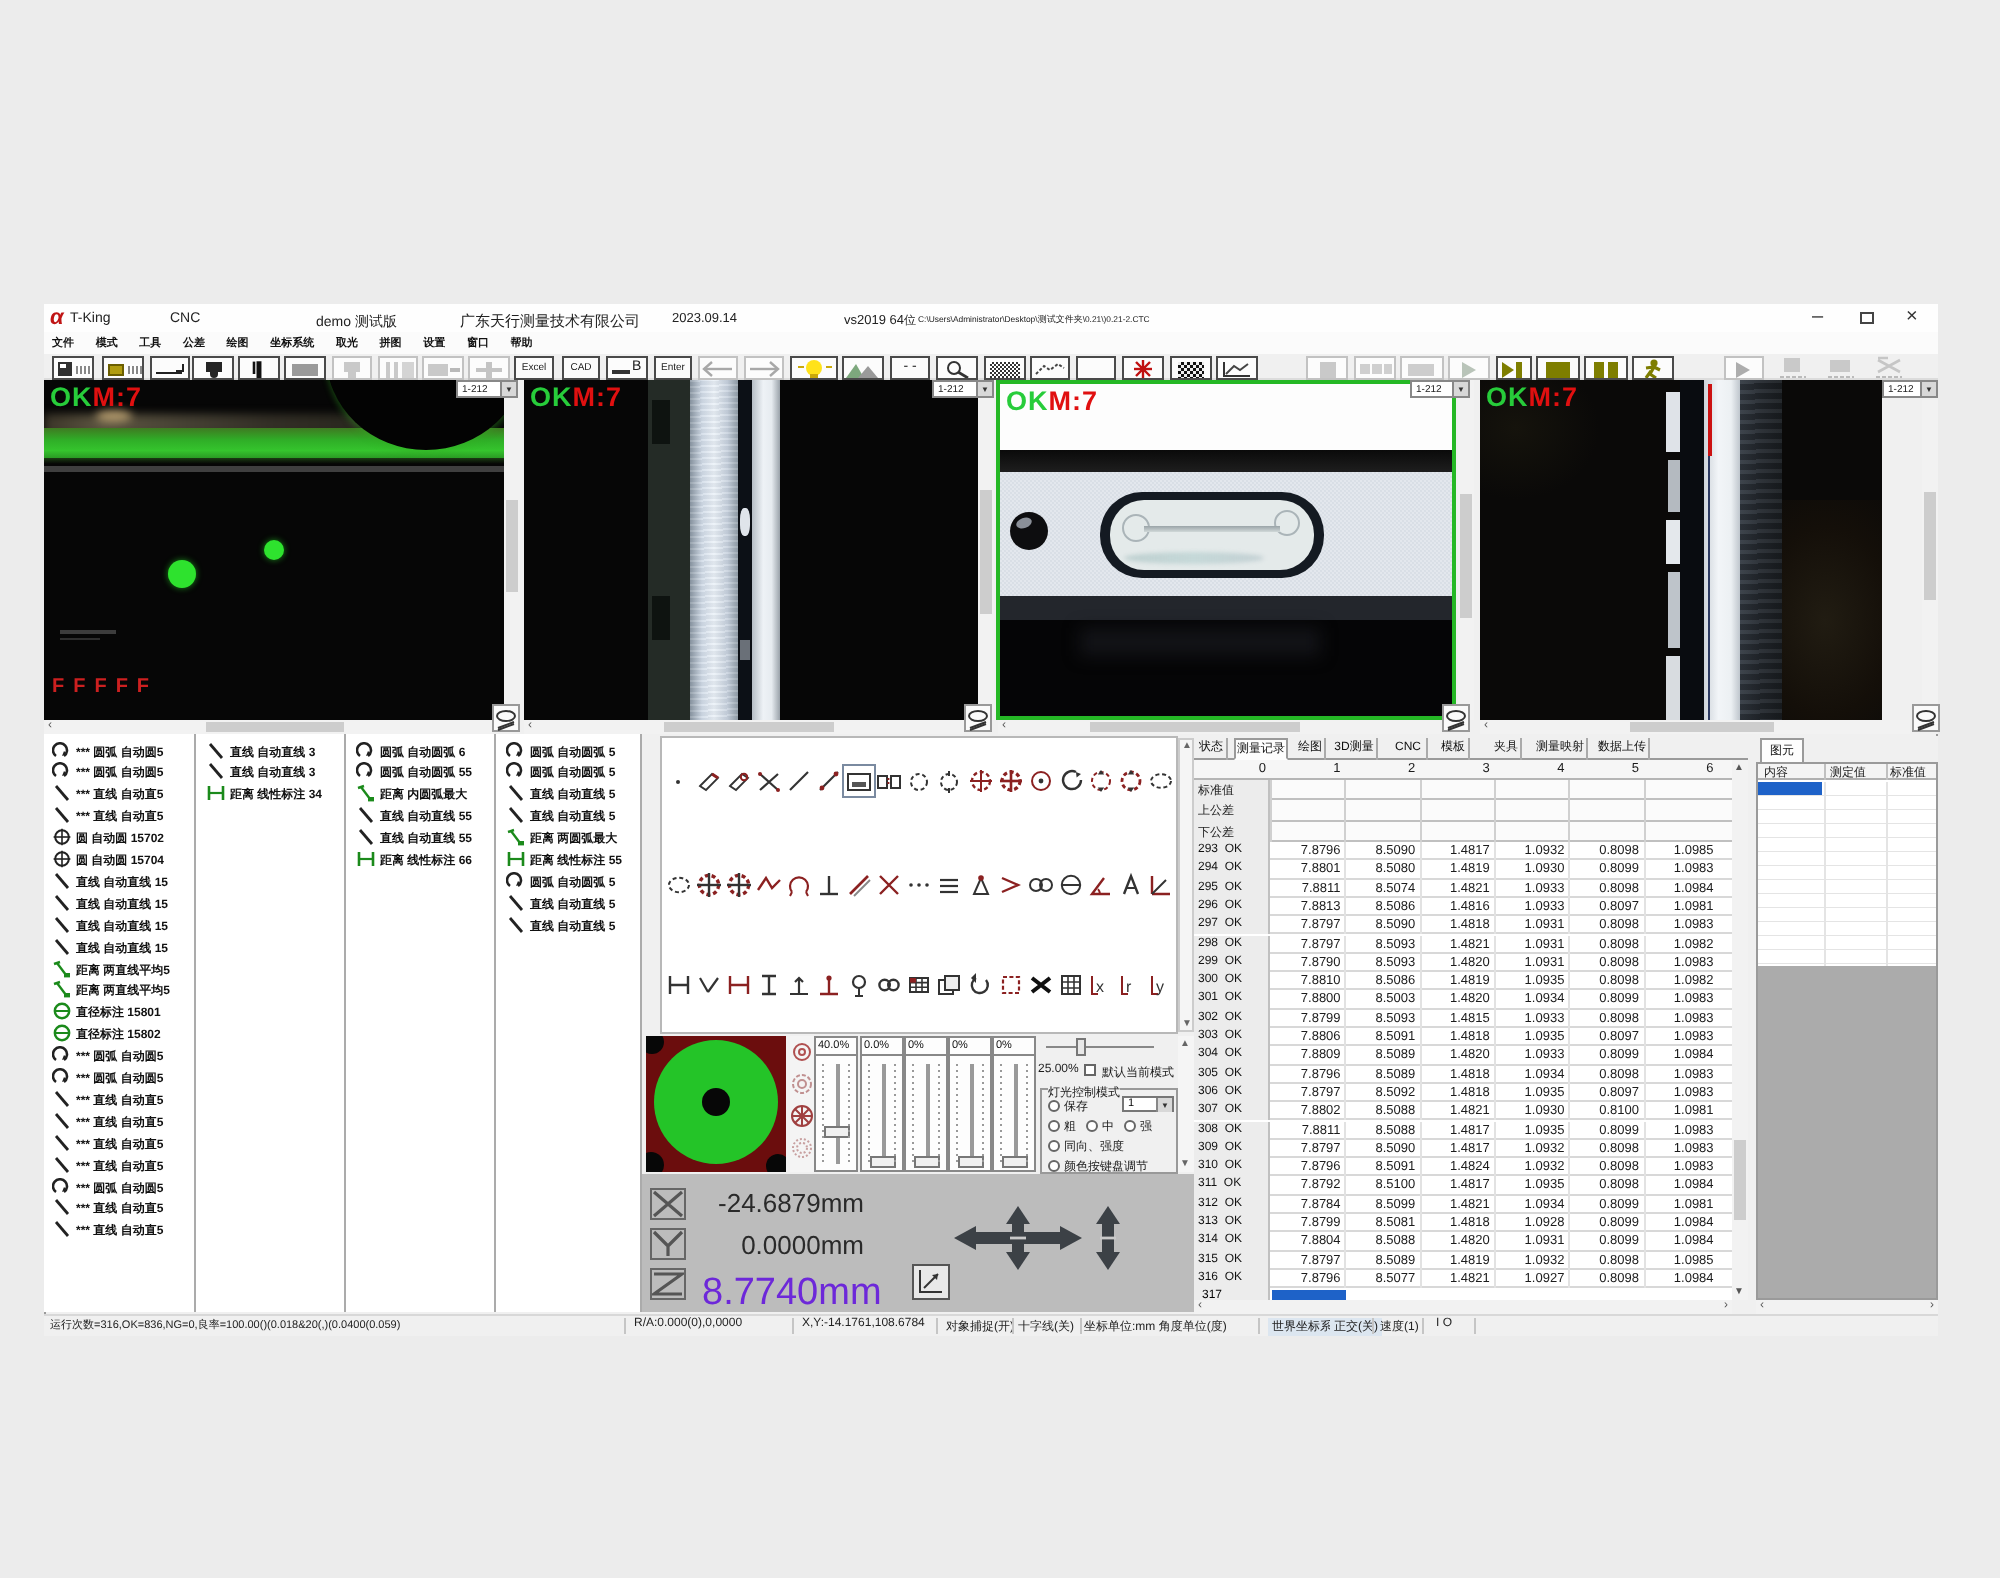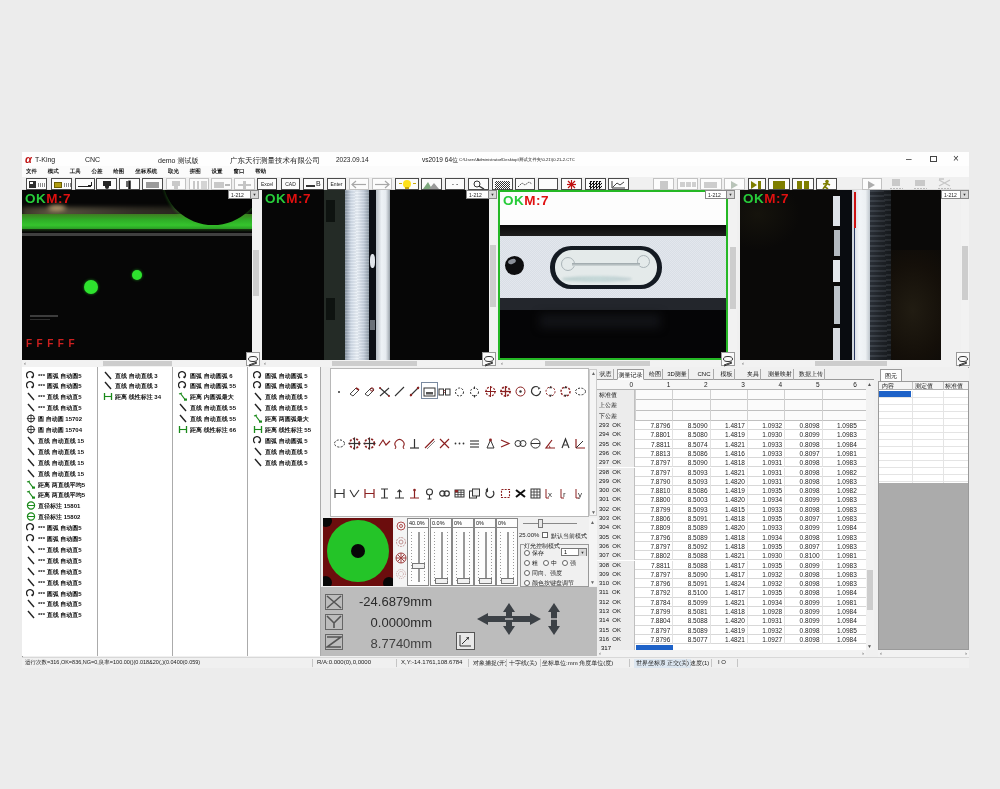--- a/index.html
+++ b/index.html
@@ -881,21 +881,21 @@
           <path d="M1 1 L15 13 M15 1 L1 13" stroke="#555" stroke-width="1.6"></path>
         </svg></div>
  <div class="abs" style="left:4px;top:27px;width:18px;height:16px;border:1px solid #666"><svg width="16" height="14">
           <path d="M1 1 L8 8 M15 1 L8 8 M8 8 V13" stroke="#555" stroke-width="1.6" fill="none"></path>
         </svg></div>
  <div class="abs" style="left:4px;top:47px;width:18px;height:16px;border:1px solid #666"><svg width="16" height="14">
           <path d="M1 2 H15 L1 12 H15" stroke="#555" stroke-width="1.6" fill="none"></path>
         </svg></div>
  <div class="tx" style="left:30px;top:7px;width:81px;text-align:right;font-size:13px;color:#2a2a2a">-24.6879mm</div>
  <div class="tx" style="left:30px;top:28px;width:81px;text-align:right;font-size:13px;color:#2a2a2a">0.0000mm</div>
- <div class="tx" style="left:30px;top:49px;width:81px;text-align:right;font-size:13px;color:#404040">8.7740mm</div>
+ <div class="tx" style="left:30px;top:49px;width:81px;text-align:left;font-size:19px;color:#6d28d9">8.7740mm</div>
  <svg class="abs" style="left:155px;top:16px" width="66" height="32" viewBox="0 0 66 32">
    <path d="M12 13 H54 V19 H12 Z" fill="#3c4146"></path>
    <path d="M12 10 L1 16 L12 22 Z" fill="#3c4146"></path>
         <path d="M54 10 L65 16 L54 22 Z" fill="#3c4146"></path>
    <path d="M30 9 H36 V23 H30 Z" fill="#3c4146"></path>
         <path d="M27 9 L33 0 L39 9 Z" fill="#3c4146"></path>
         <path d="M27 23 L33 32 L39 23 Z" fill="#3c4146"></path>
    <line x1="29" y1="16" x2="37" y2="16" stroke="#c9c9c9" stroke-width="1.4"></line>
  </svg>
  <svg class="abs" style="left:226px;top:16px" width="14" height="32" viewBox="0 0 14 32">

